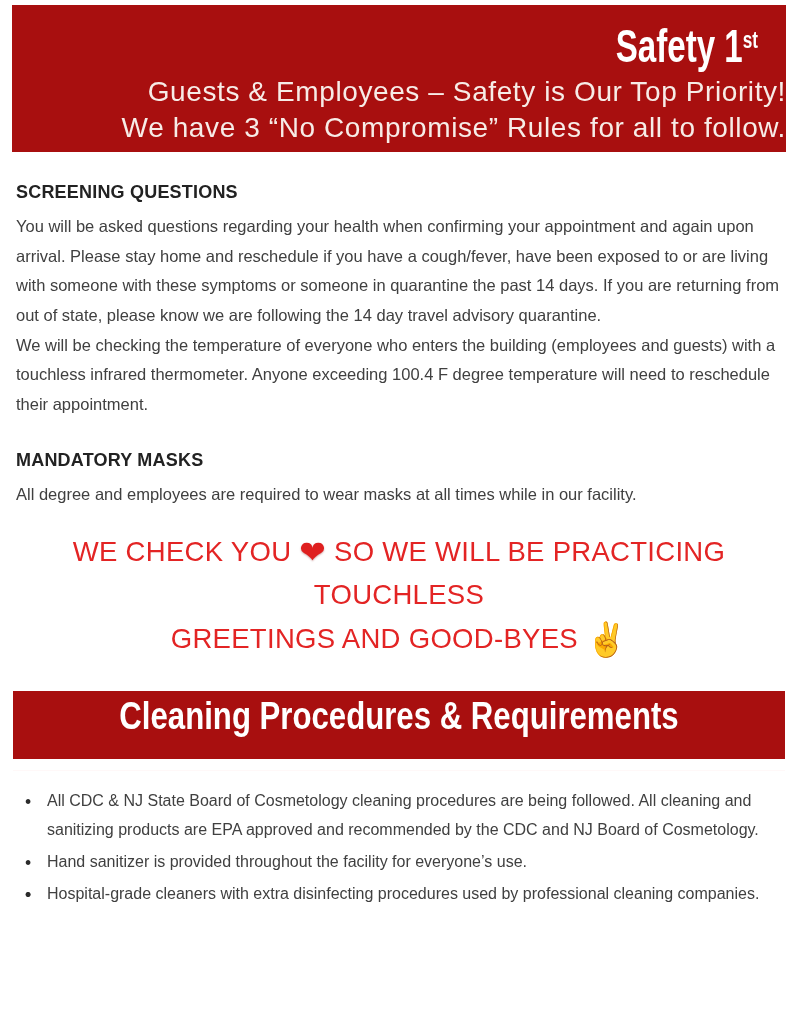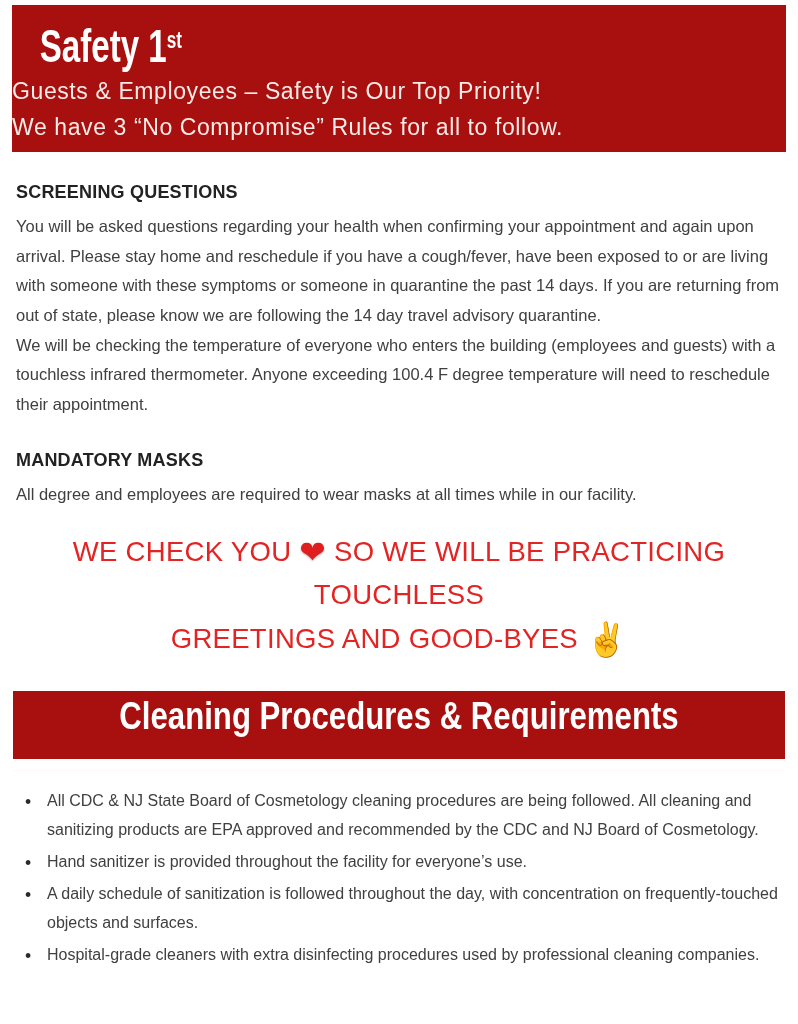--- a/index.html
+++ b/index.html
@@ -15,41 +15,41 @@
     -webkit-font-smoothing: antialiased;
   }
 
   
   .banner {
     margin: 5px 12px 0 12px;
     height: 147px;
     box-sizing: border-box;
     background: var(--banner-red, #A80F0F);
     color: #ffffff;
-    text-align: left;
+    text-align: right;
     padding-top: 9px;
   }
   .banner-title {
     font-size: 46px;
     font-weight: bold;
     line-height: 52px;
     letter-spacing: 0px;
   }
   .squeeze {
     display: inline-block;
     transform: scaleX(0.72);
     transform-origin: 50% 50%;
     white-space: nowrap;
   }
   .banner-title sup {
     font-size: 0.52em;
     vertical-align: 14px;
   }
   .banner-sub {
-    font-size: 23px;
+    font-size: 28px;
     font-weight: 400;
     color: #f7ece7;
     letter-spacing: 0.6px;
     line-height: 33px;
     margin-top: 3px;
   }
 
   
   .content {
     margin: 0 16px;
@@ -177,18 +177,18 @@
   </main>
 
   <div class="banner2">
     <div class="banner2-title">Cleaning Procedures &amp; Requirements</div>
     <div class="banner2-strip"></div>
   </div>
 
   <ul class="bullets">
     <li><span class="dot"></span><span>All CDC &amp; NJ State Board of Cosmetology cleaning procedures are being followed.  All cleaning and sanitizing products are EPA approved and recommended by the CDC and NJ Board of Cosmetology.</span></li>
     <li><span class="dot"></span><span>Hand sanitizer is provided throughout the facility for everyone’s use.</span></li>
-    <li><span class="dot"></span><span>A daily schedule of sanitization is followed throughout the day, with concentration on frequently-touched objects and surfaces.</span></li>
+    <li><span class="dot"></span></li>
     <li><span class="dot"></span><span>Hospital-grade cleaners with extra disinfecting procedures used by professional cleaning companies.</span></li>
 
   </ul>
 
 </div>
 
 </body></html>

